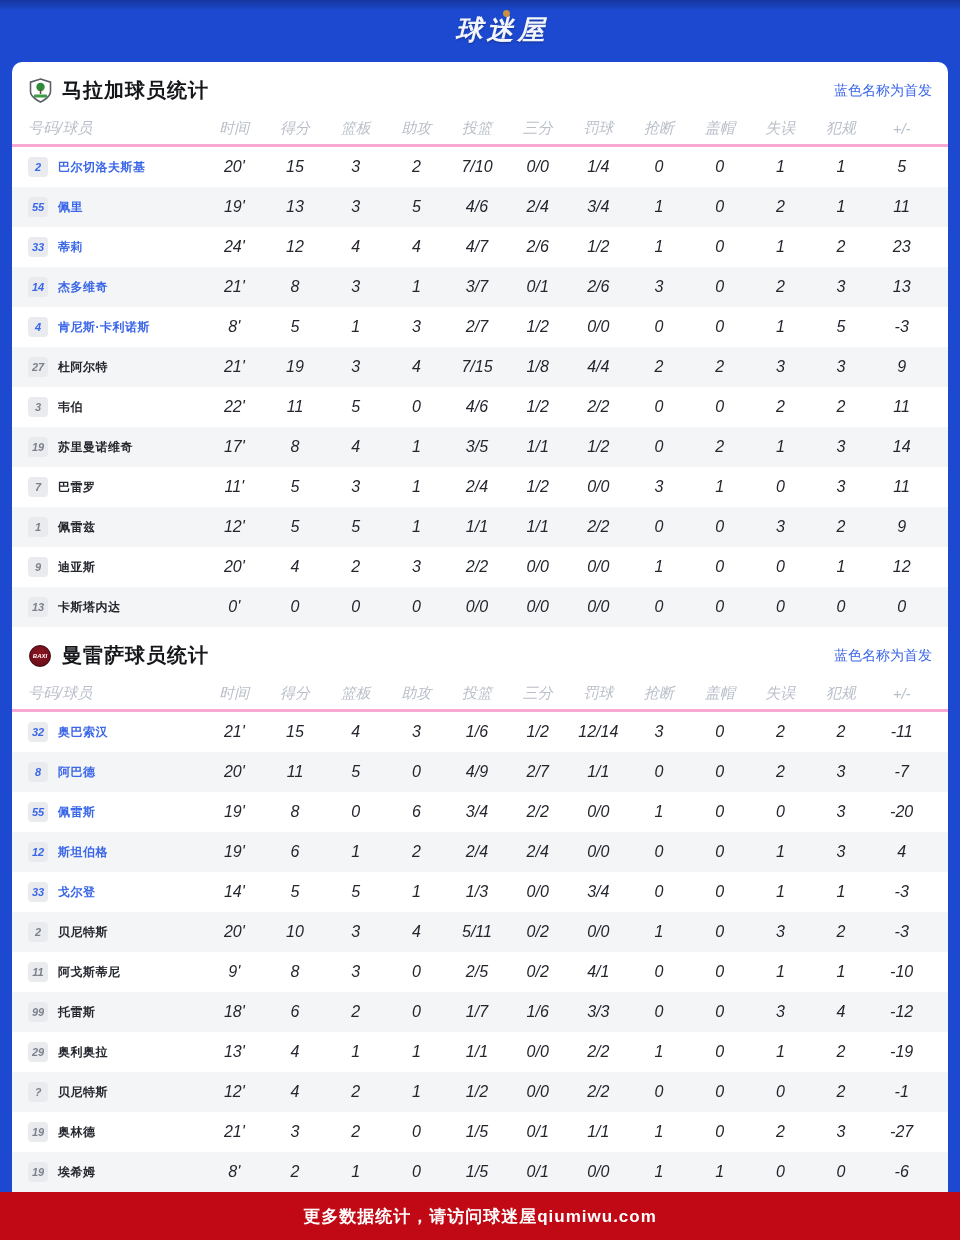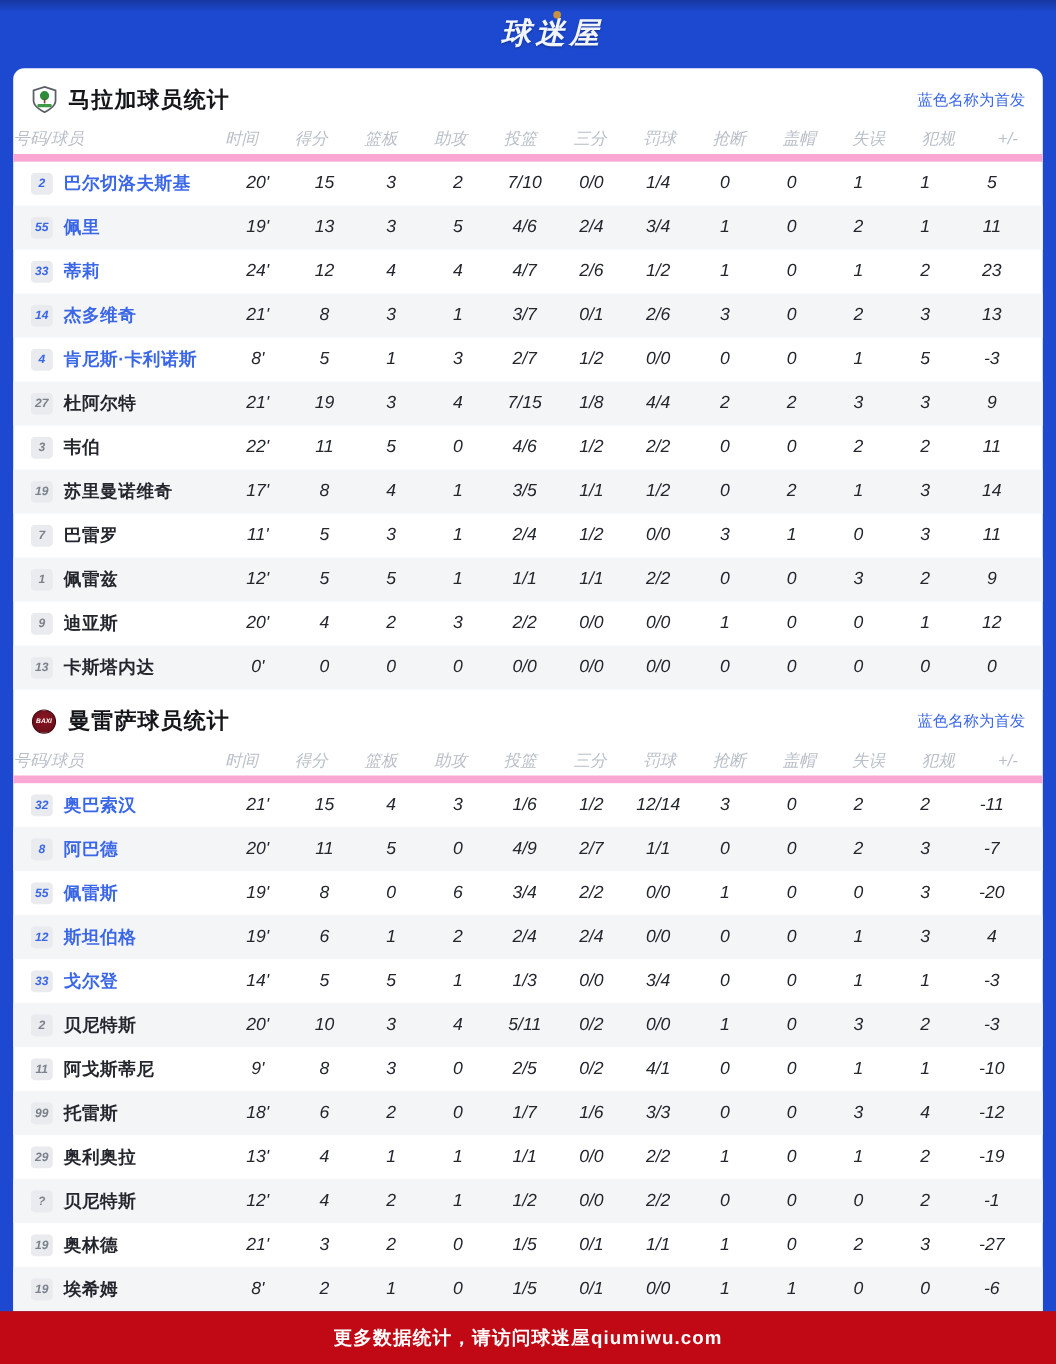--- a/index.html
+++ b/index.html
@@ -36,42 +36,42 @@
   .table-title-row {
     display:flex; align-items:center; gap:10px;
     padding:15px 16px 9px;
   }
   .crest { width:24px; height:26px; flex:0 0 auto; display:flex; align-items:center; justify-content:center; }
   .table-title { font-size:20px; font-weight:bold; color:#14161a; letter-spacing:1px; }
   .legend { margin-left:auto; font-size:14px; font-weight:normal; }
   
   .cols-row {
     display:grid; grid-template-columns:176px repeat(12,1fr);
-    align-items:center; height:34px; padding:0 0;
-    border-bottom:7px solid #f9a8d4;
+    align-items:center; height:34px; padding:0 16px;
+    border-bottom:3px solid #f9a8d4;
   }
   .col {
     color:#b9bfc9; font-size:15px; font-style:italic;
     text-align:center; white-space:nowrap;
   }
   .col.first { text-align:left; }
   .p-row {
     display:grid; grid-template-columns:176px repeat(12,1fr);
     align-items:center; height:40px; padding:0 16px;
   }
   .p-row:nth-child(even) { background:#f4f5f7; }
   .name-cell { display:flex; align-items:center; gap:10px; overflow:hidden; }
   .num-badge {
     width:20px; height:20px; flex:0 0 auto; border-radius:4px;
     background:#e9ebef; color:#7c828c;
     font-size:11px; font-weight:bold; font-style:italic;
     display:flex; align-items:center; justify-content:center;
   }
   .p-name {
-    font-size:16px; font-weight:bold; color:#23262d;
+    font-size:12px; font-weight:bold; color:#23262d;
     white-space:nowrap; letter-spacing:.5px;
   }
   .p-row.starter .p-name, .p-row.starter .num-badge { color:#3a66e8; }
   .stat {
     text-align:center; font-size:16px; font-style:italic; font-weight:500;
     color:#23262d; white-space:nowrap;
   }
   
   .footer-bar {
     height:48px; flex:0 0 auto; background:#c00914;

